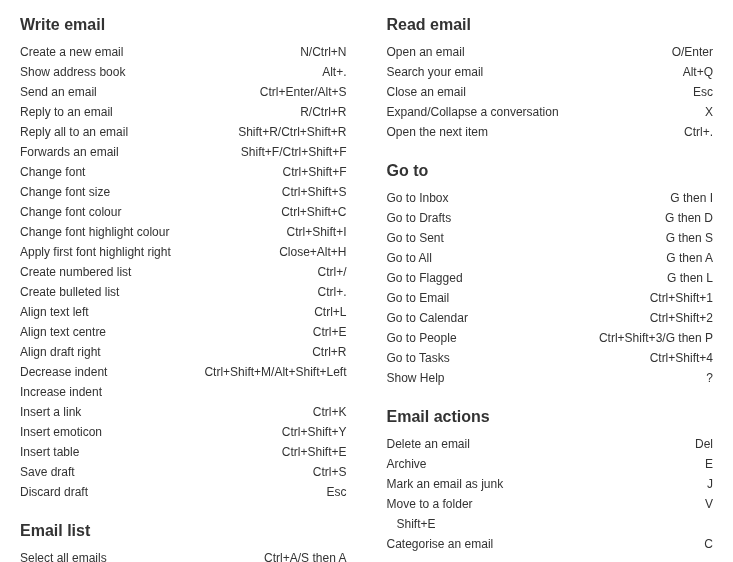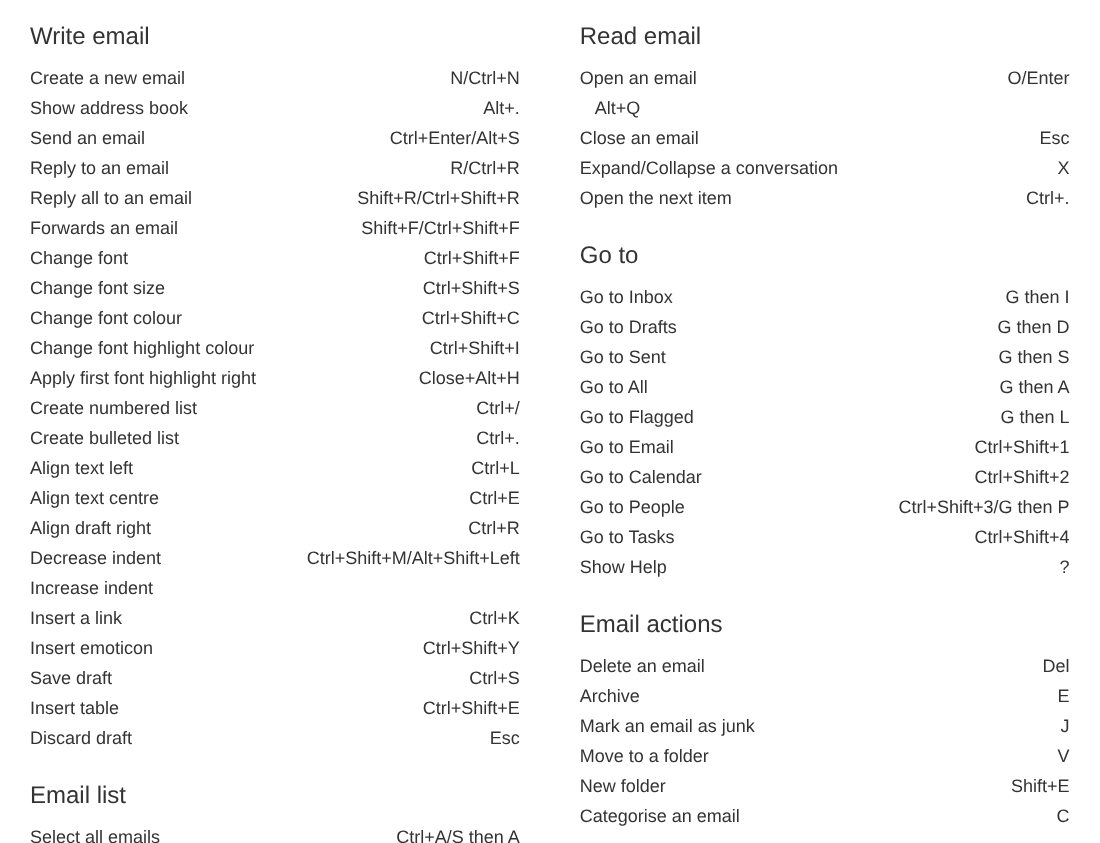--- a/index.html
+++ b/index.html
@@ -17,21 +17,21 @@
       gap: 40px;
     }
     .column {
       flex: 1;
     }
     .section {
       margin-bottom: 20px;
     }
     .section-title {
       font-size: 16px;
-      font-weight: 400;
+      font-weight: 700;
       color: #333;
       margin-bottom: 8px;
       border-bottom: none;
     }
     .shortcut-row {
       display: flex;
       justify-content: space-between;
       padding: 1px 0;
       line-height: 1.5;
     }
@@ -129,28 +129,28 @@
           </div>
           <div class="shortcut-row">
             <span class="shortcut-label">Insert a link</span>
             <span class="shortcut-key">Ctrl+K</span>
           </div>
           <div class="shortcut-row">
             <span class="shortcut-label">Insert emoticon</span>
             <span class="shortcut-key">Ctrl+Shift+Y</span>
           </div>
           <div class="shortcut-row">
+            <span class="shortcut-label">Insert table</span>
+            <span class="shortcut-key">Ctrl+Shift+E</span>
+          </div>
+          <div class="shortcut-row">
             <span class="shortcut-label">Save draft</span>
             <span class="shortcut-key">Ctrl+S</span>
           </div>
           <div class="shortcut-row">
-            <span class="shortcut-label">Insert table</span>
-            <span class="shortcut-key">Ctrl+Shift+E</span>
-          </div>
-          <div class="shortcut-row">
             <span class="shortcut-label">Discard draft</span>
             <span class="shortcut-key">Esc</span>
           </div>
         </div>
     </div>
 
     <div class="section">
       <div class="section-title">Email list</div>
       <div id="email-list-rows">
           <div class="shortcut-row">
@@ -164,20 +164,21 @@
   <div class="column">
 
     <div class="section">
       <div class="section-title">Read email</div>
       <div id="read-email-rows">
           <div class="shortcut-row">
             <span class="shortcut-label">Open an email</span>
             <span class="shortcut-key">O/Enter</span>
           </div>
           <div class="shortcut-row">
+            <span class="shortcut-label">Search your email</span>
             <span class="shortcut-key">Alt+Q</span>
           </div>
           <div class="shortcut-row">
             <span class="shortcut-label">Close an email</span>
             <span class="shortcut-key">Esc</span>
           </div>
           <div class="shortcut-row">
             <span class="shortcut-label">Expand/Collapse a conversation</span>
             <span class="shortcut-key">X</span>
           </div>
@@ -247,21 +248,20 @@
           </div>
           <div class="shortcut-row">
             <span class="shortcut-label">Mark an email as junk</span>
             <span class="shortcut-key">J</span>
           </div>
           <div class="shortcut-row">
             <span class="shortcut-label">Move to a folder</span>
             <span class="shortcut-key">V</span>
           </div>
           <div class="shortcut-row">
-            <span class="shortcut-label">New folder</span>
             <span class="shortcut-key">Shift+E</span>
           </div>
           <div class="shortcut-row">
             <span class="shortcut-label">Categorise an email</span>
             <span class="shortcut-key">C</span>
           </div>
         </div>
     </div>
   </div>
 </div>

